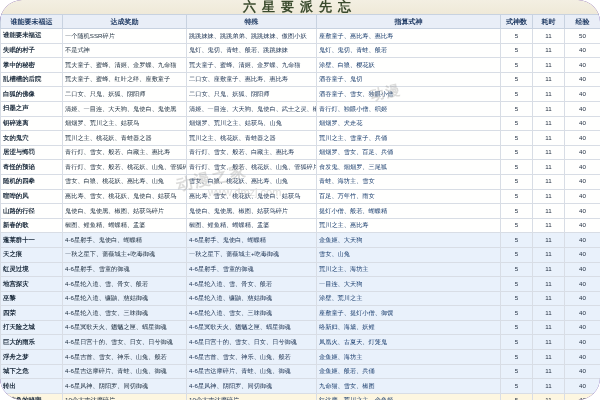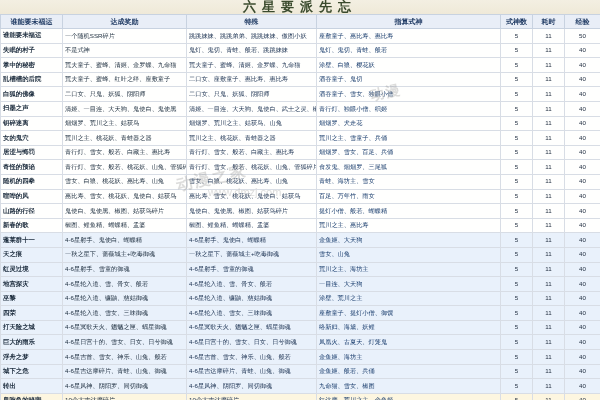--- a/index.html
+++ b/index.html
@@ -12,20 +12,21 @@
     overflow: hidden;
     background: #ffffff;
     font-family: "Liberation Sans", "DejaVu Sans", sans-serif;
   }
   #page {
     position: relative;
     width: 600px;
     height: 400px;
     background: #4c1d95;
     overflow: hidden;
+    border-radius: 22px;
   }
   .banner {
     position: absolute;
     top: 0;
     left: 0;
     width: 600px;
     height: 14px;
     background: linear-gradient(180deg, #f3efe2 0%, #efe9d8 100%);
   }
   .banner-title {

